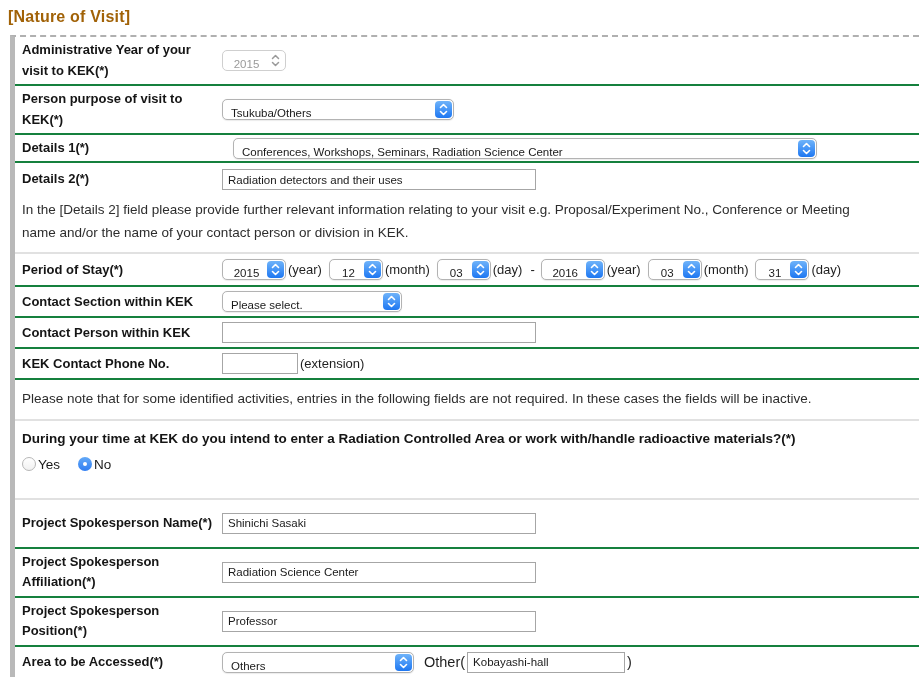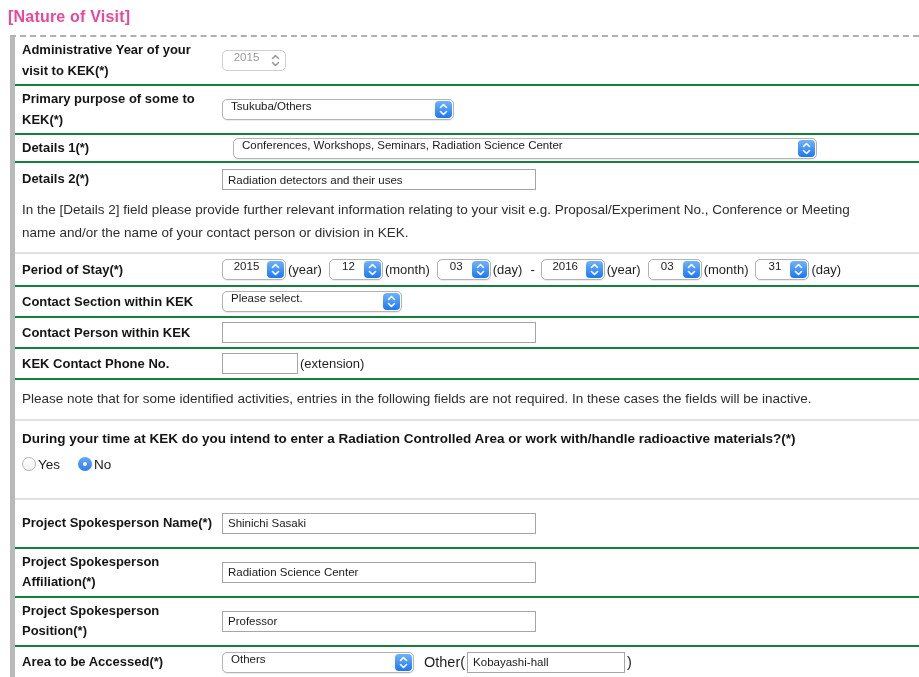--- a/index.html
+++ b/index.html
@@ -3,21 +3,21 @@
 <meta charset="utf-8">
 <style>
   * { box-sizing: border-box; margin: 0; padding: 0; }
   html, body { background: #ffffff; }
   body {
     width: 919px; height: 677px; overflow: hidden;
     font-family: "Liberation Sans", "DejaVu Sans", sans-serif;
     color: #111;
   }
   .page-title {
-    font-size: 16px; font-weight: bold; color: #ec4899;
+    font-size: 16px; font-weight: bold; color: #a16207;
     padding: 8px 8px 9px 8px; letter-spacing: 0.2px;
   }
   .form-wrap {
     margin-left: 10px;
     border-top: 2px dashed #b0b0b0;
     border-left: 5px solid #b9b9b9;
     width: 909px;
   }
   .row {
     display: flex; align-items: center;
@@ -32,21 +32,21 @@
   .h-d1  { min-height: 28px; }
   .label {
     width: 200px; flex: 0 0 200px;
     font-weight: bold; font-size: 13px; line-height: 1.55; color: #151515;
     padding-right: 8px;
   }
   .field { display: flex; align-items: center; flex: 1; }
 
   
   .mac-select {
-    display: inline-flex; align-items: flex-start; justify-content: space-between;
+    display: inline-flex; align-items: flex-end; justify-content: space-between;
     height: 21px; background: #ffffff;
     border: 1px solid #b3b3b3; border-radius: 5px;
     font-size: 11.5px; color: #1a1a1a;
     padding-left: 8px; cursor: default;
     box-shadow: 0 0.5px 1px rgba(0,0,0,0.08);
   }
   .mac-select .sel-text { white-space: nowrap; overflow: hidden; }
   .stepper {
     width: 17px; height: 17px; flex: 0 0 17px;
     margin: 1px; border-radius: 4px;
@@ -118,21 +118,21 @@
         <span class="gray-chev">
           <svg width="9" height="13" viewBox="0 0 9 13">
               <path d="M1.5 4.5 L4.5 1.5 L7.5 4.5 M1.5 8.5 L4.5 11.5 L7.5 8.5" stroke="#9a9a9a" stroke-width="1.5" fill="none" stroke-linecap="round" stroke-linejoin="round"></path>
             </svg>
         </span>
       </span>
     </div>
   </div>
 
   <div class="row h-lg">
-    <div class="label">Primary purpose of some to KEK(*)</div>
+    <div class="label">Person purpose of visit to KEK(*)</div>
     <div class="field">
       <span class="mac-select" style="width:232px">
         <span class="sel-text">Tsukuba/Others</span>
         <span class="stepper">
           <svg width="9" height="13" viewBox="0 0 9 13">
               <path d="M1.5 4.5 L4.5 1.5 L7.5 4.5 M1.5 8.5 L4.5 11.5 L7.5 8.5" stroke="#fff" stroke-width="1.6" fill="none" stroke-linecap="round" stroke-linejoin="round"></path>
             </svg>
         </span>
       </span>
     </div>

